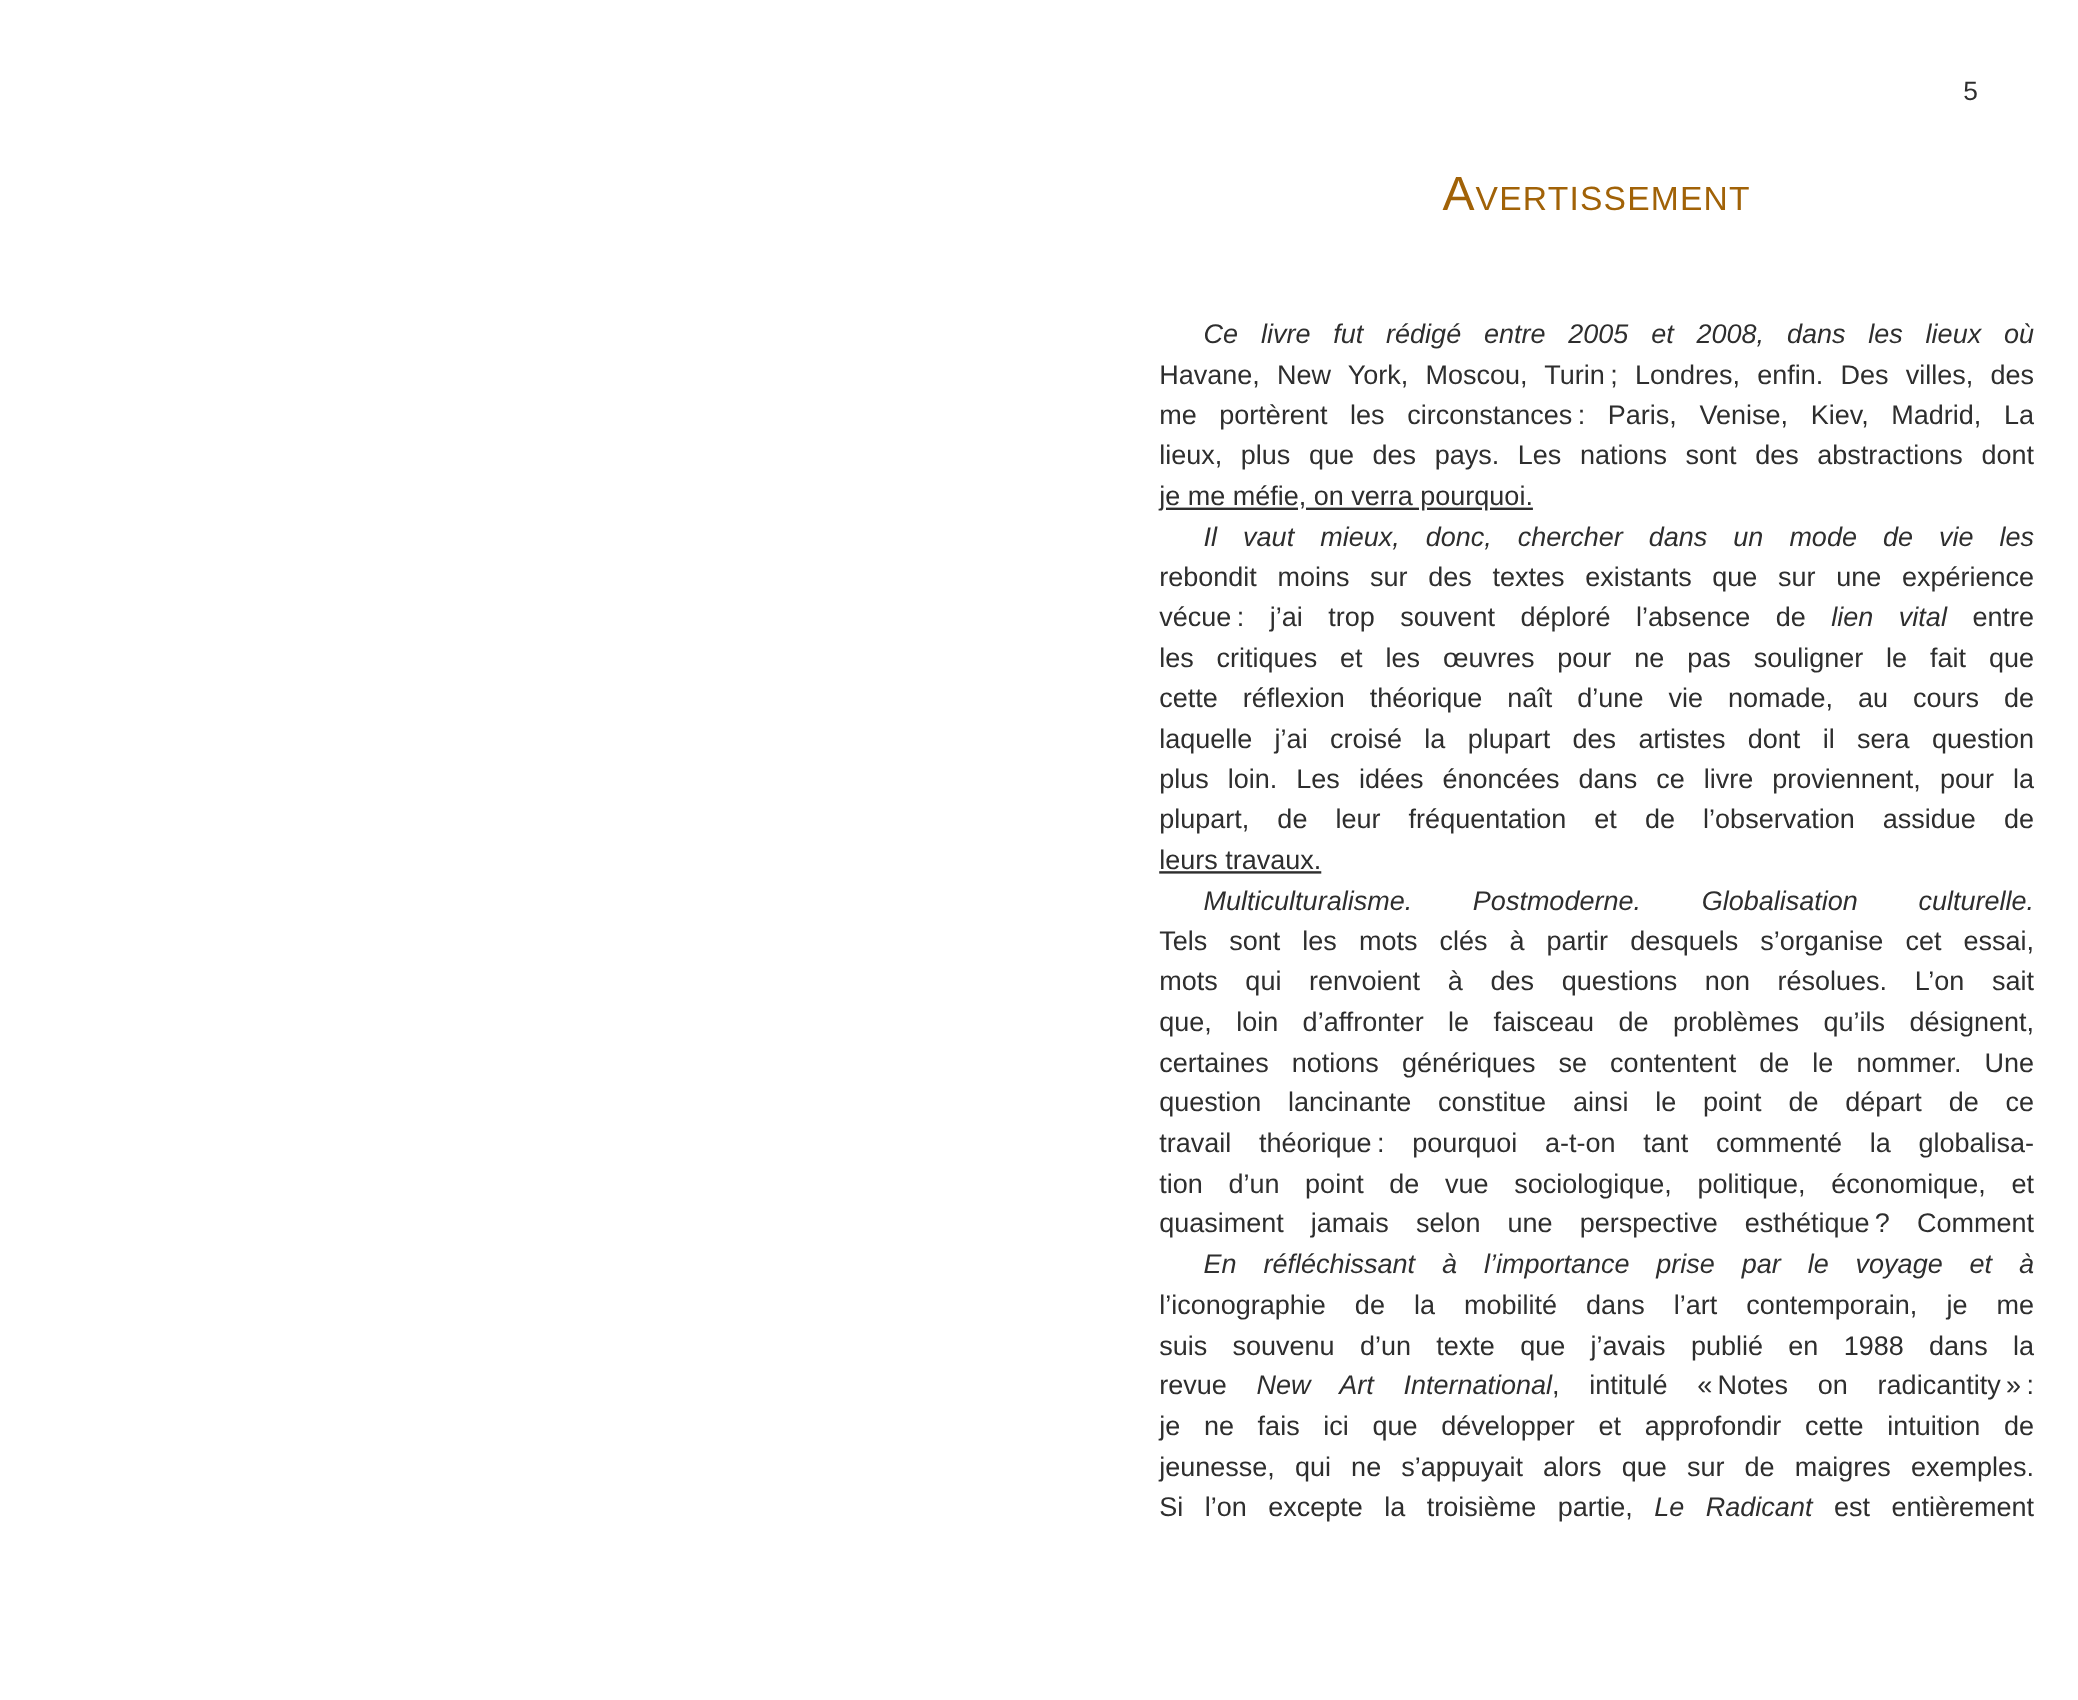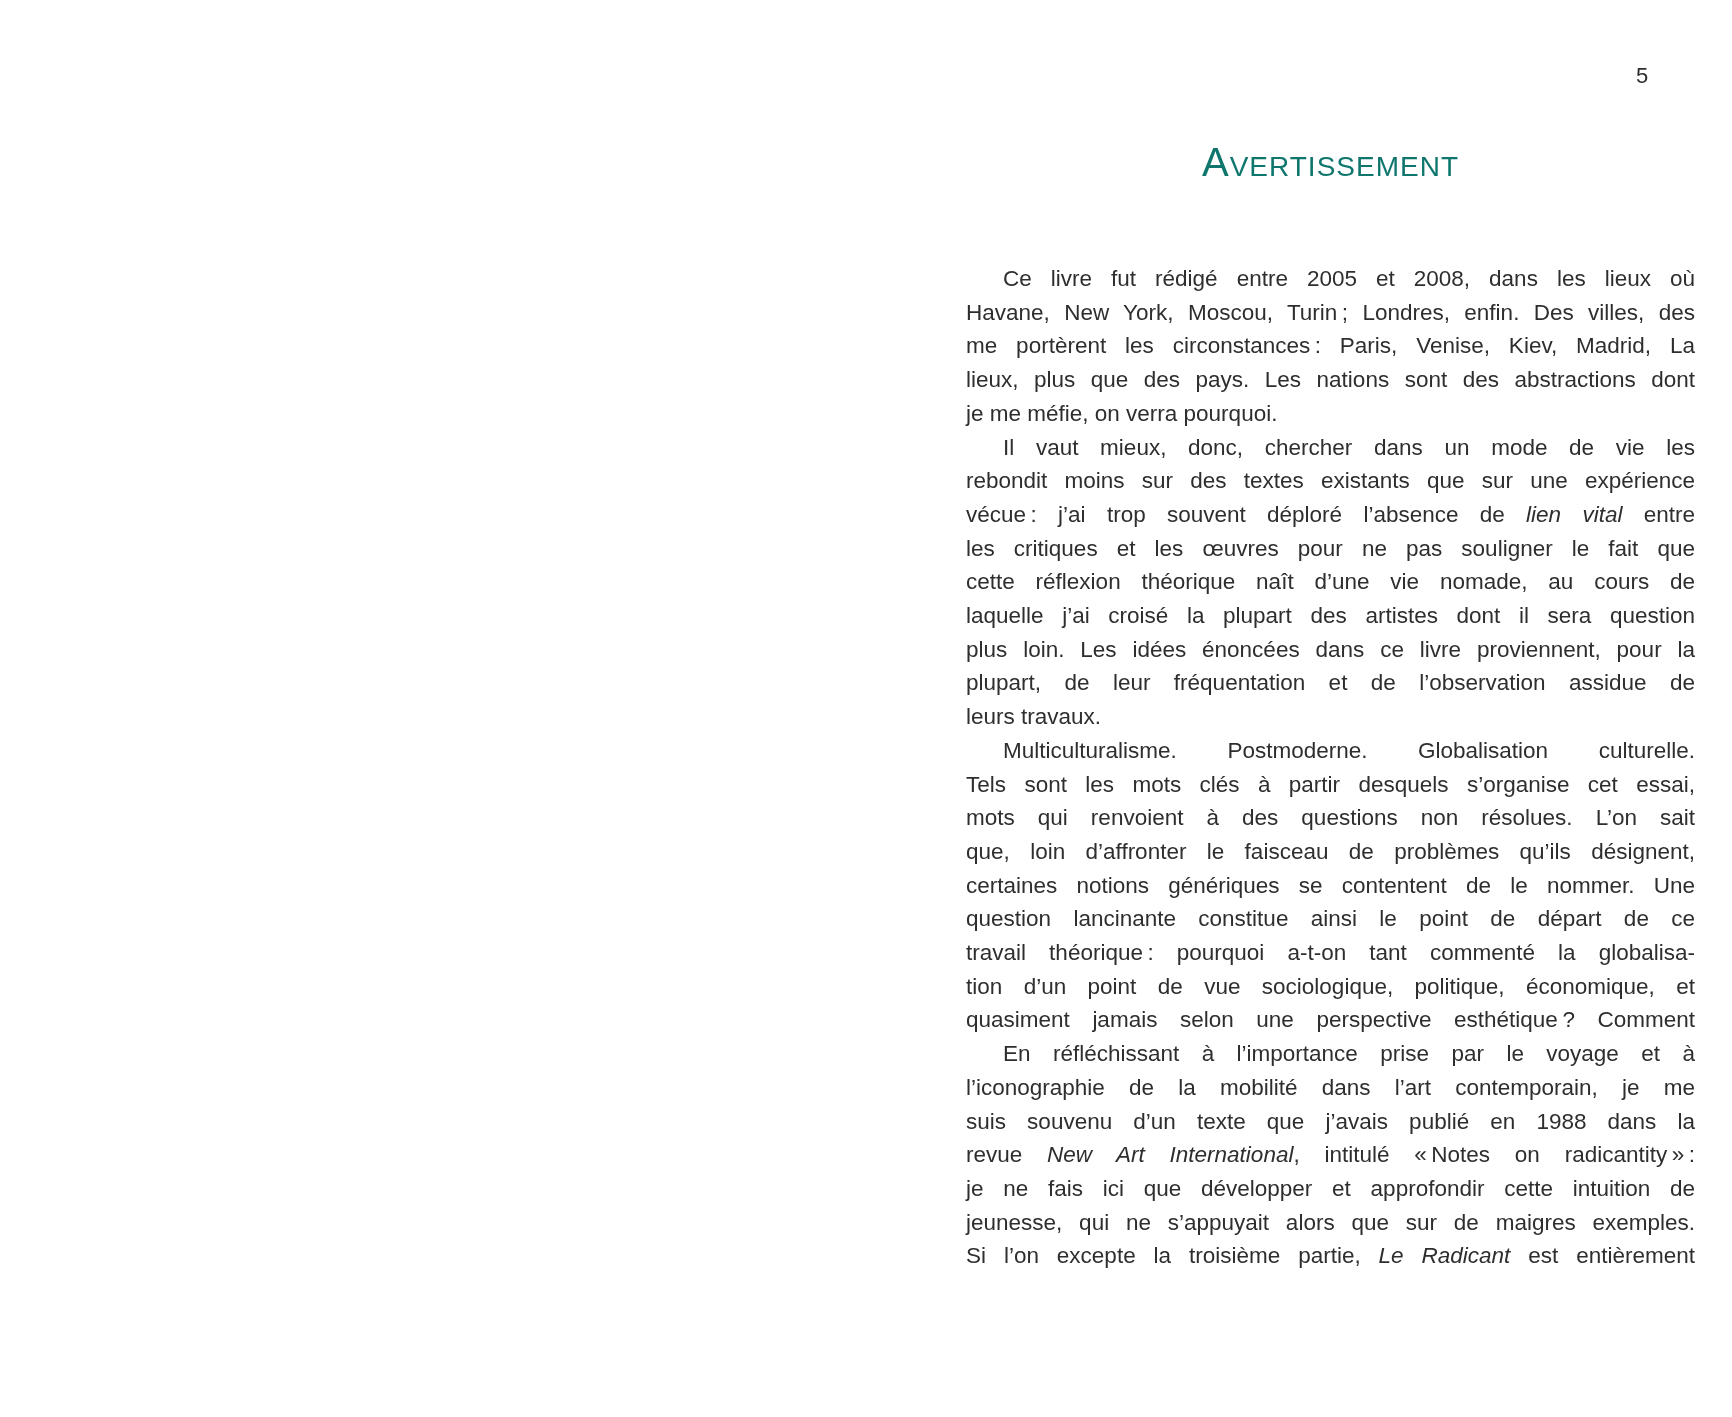--- a/index.html
+++ b/index.html
@@ -29,21 +29,21 @@
     position: absolute;
     top: 112px;
     left: 966px;
     width: 729px;
     text-align: center;
     font-variant: small-caps;
     font-size: 40px;
     line-height: 46px;
     font-weight: 400;
     letter-spacing: 1px;
-    color: #0f766e;
+    color: #a16207;
     white-space: nowrap;
   }
   .body-text {
     position: absolute;
     top: 262px;
     left: 966px;
     width: 729px;
     font-size: 22.5px;
     line-height: 33.7px;
     font-weight: 400;
@@ -53,24 +53,26 @@
     margin: 0;
     padding: 0;
   }
   .line {
     text-align: justify;
     text-align-last: justify;
     white-space: normal;
   }
   .line.indent {
     text-indent: 37px;
+    font-style: italic;
   }
   .line.end {
     text-align: right;
     text-align-last: left;
+    text-decoration: underline;
   }
   .line em {
     font-style: italic;
   }
 </style>
 </head>
 <body>
 
 <div class="book-page">
   <div class="folio">5</div>

